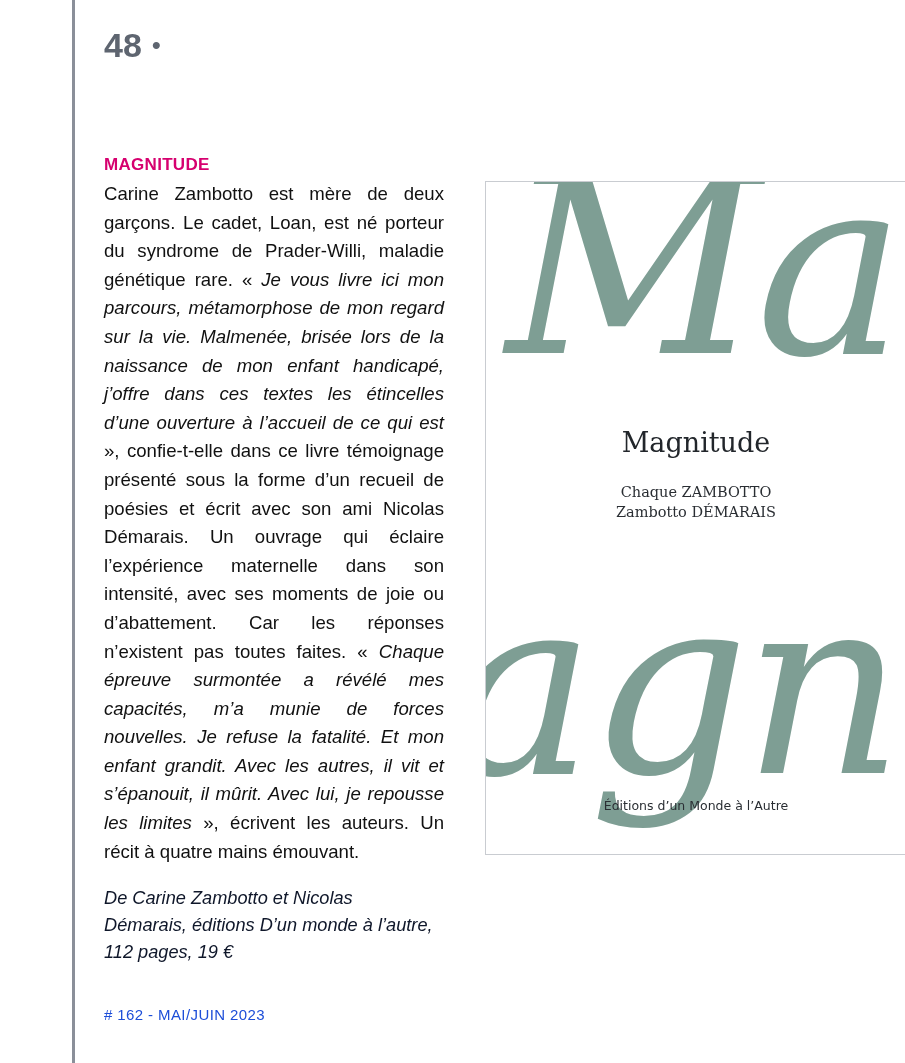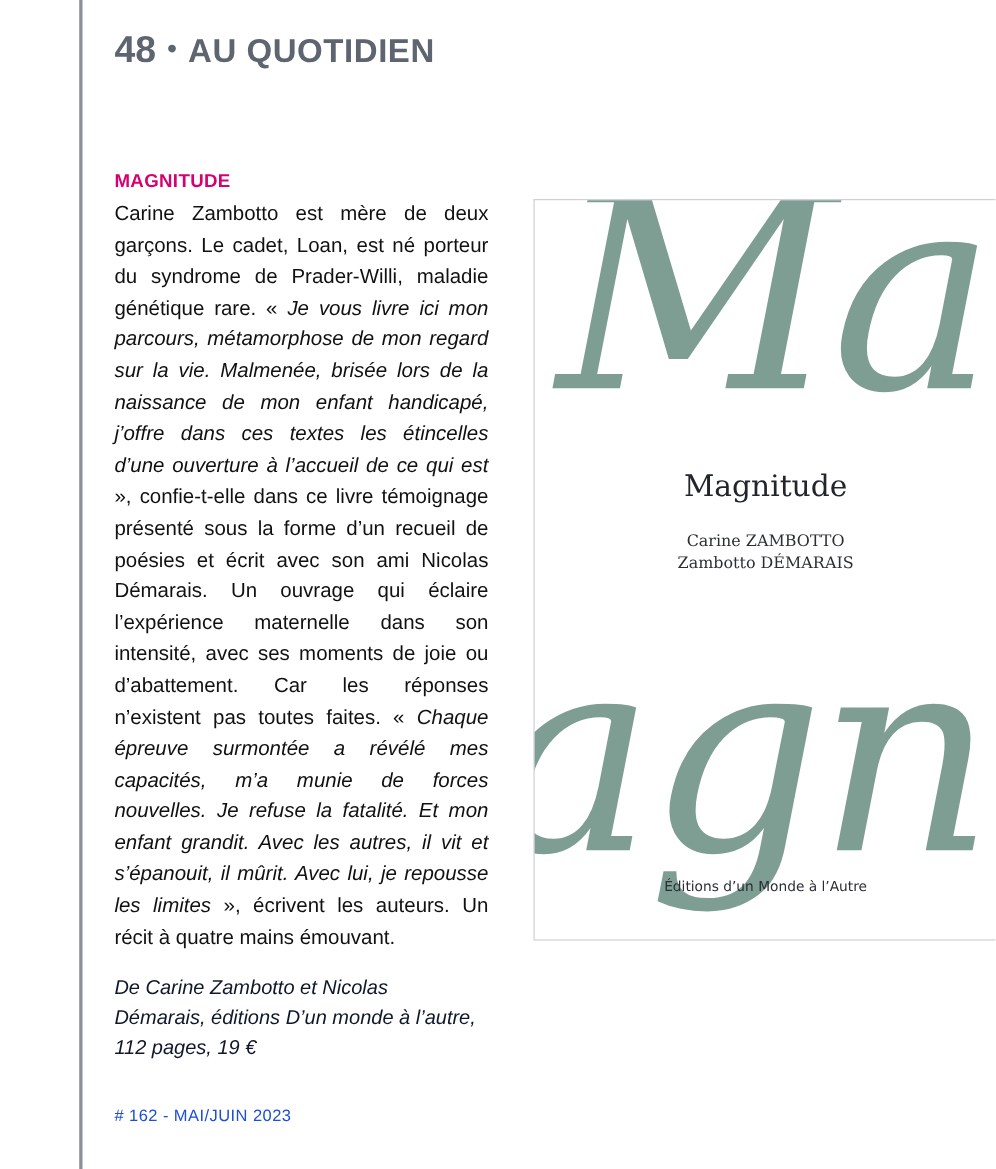--- a/index.html
+++ b/index.html
@@ -189,37 +189,36 @@
 </head>
 <body>
 
 <div class="page">
 
   <div class="left-rule"></div>
 
   <div class="folio-header">
     <span class="folio-number">48</span>
     <span class="folio-dot">•</span>
-    <span class="folio-section">AU QUOTIDIEN</span>
   </div>
 
   <div class="subkicker">MAGNITUDE</div>
 
   <div class="body-col">
     <p>Carine Zambotto est mère de deux garçons. Le cadet, Loan, est né porteur du syndrome de Prader-Willi, maladie génétique rare. « <i>Je vous livre ici mon parcours, métamorphose de mon regard sur la vie. Malmenée, brisée lors de la naissance de mon enfant handicapé, j’offre dans ces textes les étincelles d’une ouverture à l’accueil de ce qui est</i> », confie-t-elle dans ce livre témoignage présenté sous la forme d’un recueil de poésies et écrit avec son ami Nicolas Démarais. Un ouvrage qui éclaire l’expérience maternelle dans son intensité, avec ses moments de joie ou d’abattement. Car les réponses n’existent pas toutes faites. « <i>Chaque épreuve surmontée a révélé mes capacités, m’a munie de forces nouvelles. Je refuse la fatalité. Et mon enfant grandit. Avec les autres, il vit et s’épanouit, il mûrit. Avec lui, je repousse les limites</i> », écrivent les auteurs. Un récit à quatre mains émouvant.</p>
   </div>
 
   <div class="credit">De Carine Zambotto et Nicolas Démarais, éditions D’un monde à l’autre, 112 pages, 19 €</div>
 
   <div class="footer"># 162 - MAI/JUIN 2023</div>
 
   <div class="cover">
     <div class="cover-script script-top">Magn</div>
     <div class="cover-script script-bottom">agnitu</div>
     <div class="cover-title">Magnitude</div>
     <div class="cover-authors">
-      <div>Carine ZAMBOTTO</div>
+      <div>Chaque ZAMBOTTO</div>
       <div>Zambotto DÉMARAIS</div>
     </div>
     <div class="cover-publisher">Éditions d’un Monde à l’Autre</div>
   </div>
 
 </div>
 
 </body></html>

